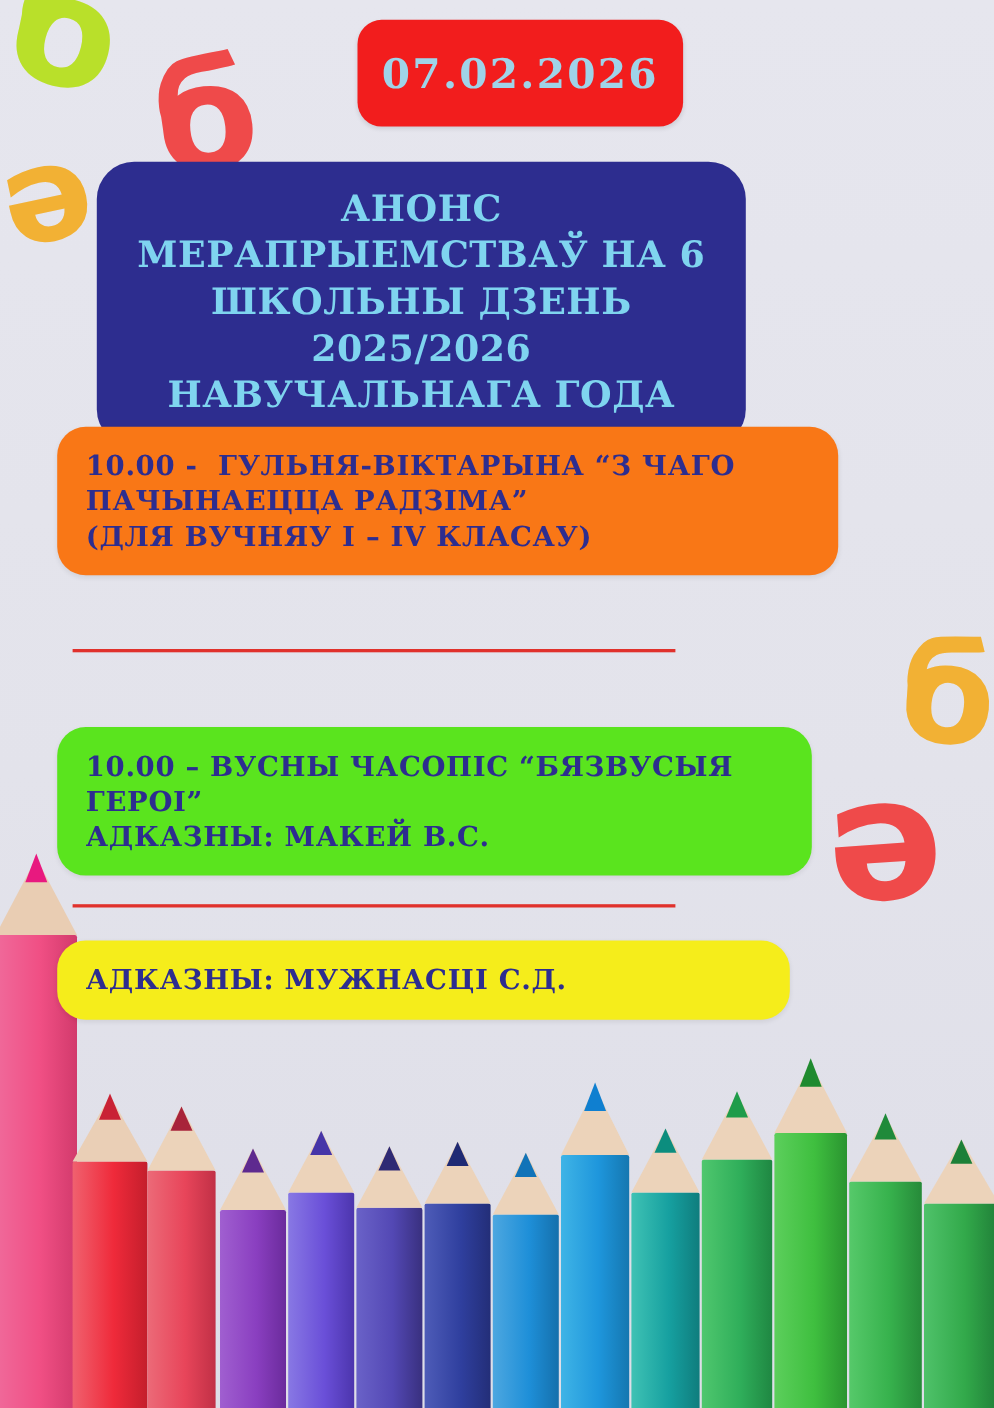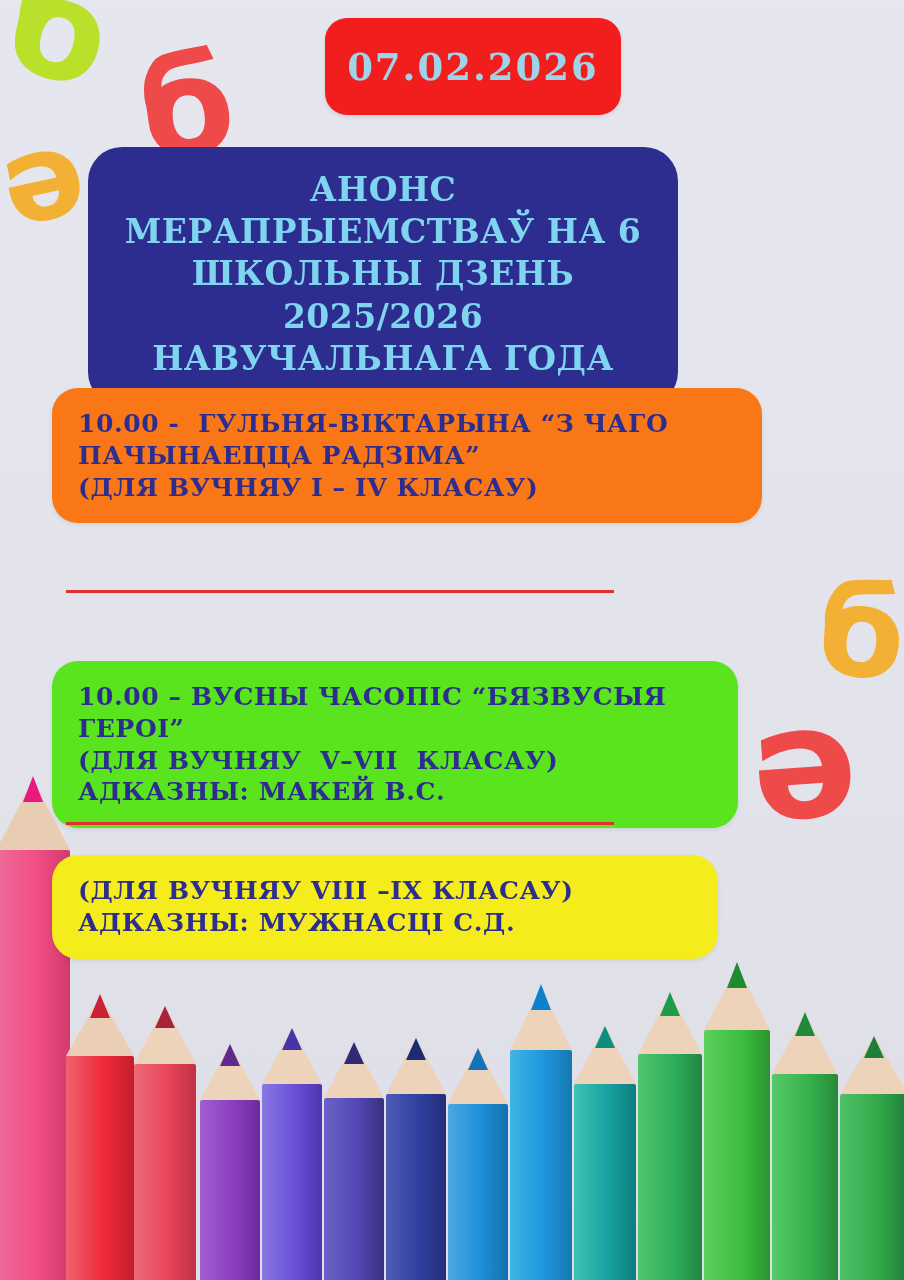--- a/index.html
+++ b/index.html
@@ -261,24 +261,22 @@
 
   <div class="event-card card-orange">
     <div class="line">10.00 -  ГУЛЬНЯ-ВІКТАРЫНА “З ЧАГО ПАЧЫНАЕЦЦА РАДЗІМА”</div>
     <div class="line">(ДЛЯ ВУЧНЯУ І – ІV КЛАСАУ)</div>
   </div>
 
   <div class="divider divider-1"></div>
 
   <div class="event-card card-green">
     <div class="line">10.00 – ВУСНЫ ЧАСОПІС “БЯЗВУСЫЯ ГЕРОІ”</div>
-    <div class="line">(ДЛЯ ВУЧНЯУ  V–VІІ  КЛАСАУ)</div>
     <div class="line">АДКАЗНЫ: МАКЕЙ В.С.</div>
   </div>
 
   <div class="divider divider-2"></div>
 
   <div class="event-card card-yellow">
-    <div class="line">(ДЛЯ ВУЧНЯУ VІІІ –ІХ КЛАСАУ)</div>
     <div class="line">АДКАЗНЫ: МУЖНАСЦІ С.Д.</div>
   </div>
 
 </div>
 
 </body></html>

